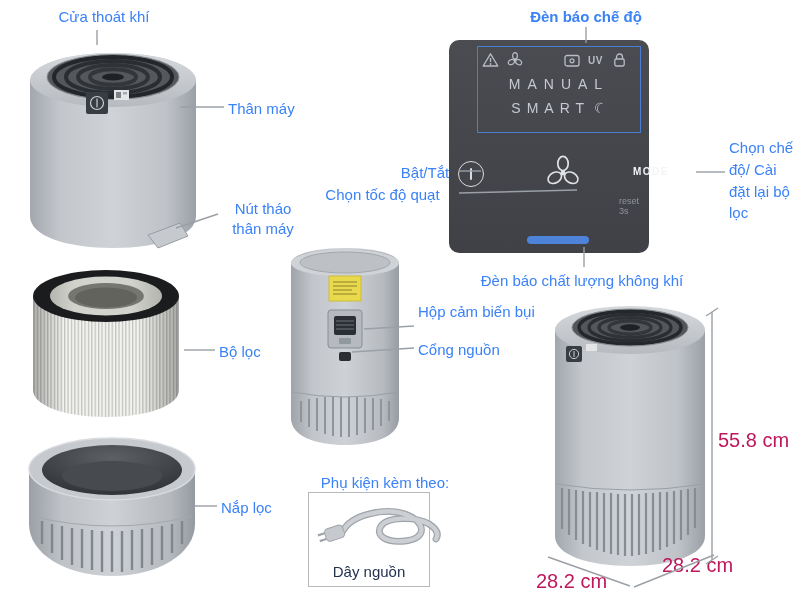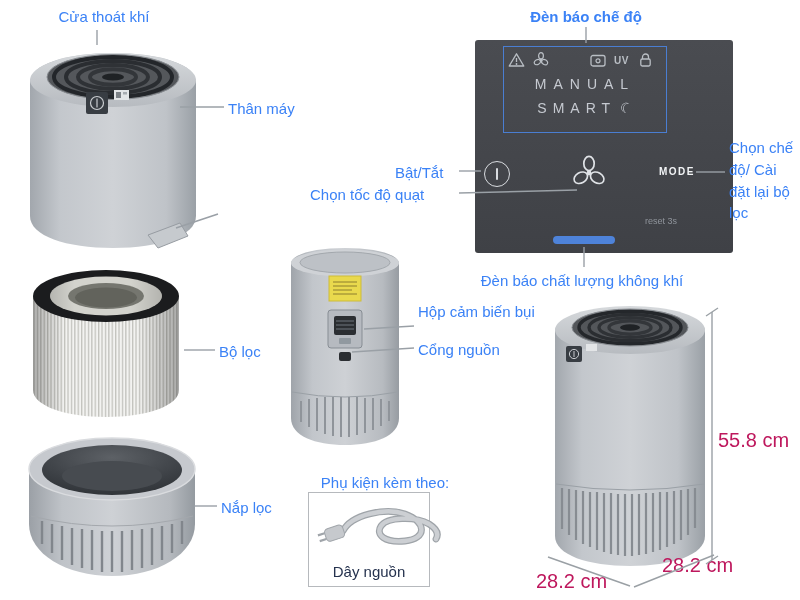--- a/index.html
+++ b/index.html
@@ -1,25 +1,25 @@
 <!DOCTYPE html>
 <html><head>
 <meta charset="utf-8">
 <style>
   * { box-sizing: border-box; margin: 0; padding: 0; }
   body { background: #ffffff; font-family: "Liberation Sans", sans-serif; }
   .stage { position: relative; width: 800px; height: 600px; background: #ffffff; overflow: hidden; }
   .abs { position: absolute; }
   .label { position: absolute; color: #3b82f6; font-size: 15px; line-height: 1.3; }
   .center { text-align: center; }
-  .right { text-align: left; }
+  .right { text-align: center; }
   .dim { position: absolute; color: #be185d; font-size: 20px; }
 
-  .panel { position: absolute; left: 475px; top: 40px; width: 258px; height: 213px;
-           background: linear-gradient(180deg, #4a4c51, #3f4146); border-radius: 3px; }
+  .panel { position: absolute; left: 449px; top: 40px; width: 200px; height: 213px;
+           background: linear-gradient(180deg, #4a4c51, #3f4146); border-radius: 10px; }
   .panel > * { position: absolute; }
   .mode-frame { left: 28px; top: 6px; width: 164px; height: 87px; border: 1.5px solid #4a7ed2; }
   .mword { left: 28px; width: 164px; text-align: center; letter-spacing: 7px;
            color: #c6cad1; font-size: 14px; font-weight: 500; }
   .smart-row { display: flex; justify-content: center; align-items: center; gap: 4px; letter-spacing: 0; }
   .smart-row span { position: static; }
   .smart-word { letter-spacing: 6px; }
   .moon { font-size: 14px; transform: rotate(18deg); color: #c6cad1; }
   .power-btn { width: 26px; height: 26px; border: 1.6px solid #d9dce0; border-radius: 50%; }
   .pbar { position: absolute; left: 10.6px; top: 5.5px; width: 2.2px; height: 12px;
@@ -121,21 +121,21 @@
         <g transform="rotate(120 18 18)">
             <ellipse cx="18" cy="8.5" rx="5.2" ry="7.2"></ellipse>
           </g>
         <g transform="rotate(240 18 18)">
             <ellipse cx="18" cy="8.5" rx="5.2" ry="7.2"></ellipse>
           </g>
       </g>
       <circle cx="18" cy="18" r="2.4" fill="#e0e3e7"></circle>
     </svg>
     <div class="mode-btn" style="left:184px; top:126px;">MODE</div>
-    <div class="reset-hint" style="left:170px; top:156px;margin-top:20px;">reset 3s</div>
+    <div class="reset-hint" style="left:170px; top:156px;">reset 3s</div>
     <div class="quality-bar" style="left:78px; top:196px;"></div>
   </div>
 
   <svg class="abs" style="left:30px; top:264px;" width="152" height="160" viewBox="0 0 152 160">
     <defs>
       <pattern id="fl-pleats" width="3.4" height="6" patternUnits="userSpaceOnUse">
         <rect width="3.4" height="6" fill="#f3f3f1"></rect>
         <rect width="1.3" height="6" fill="#c2c2bd"></rect>
       </pattern>
       <linearGradient id="fl-shade" x1="0" y1="0" x2="1" y2="0">
@@ -304,20 +304,21 @@
         <rect x="10" y="31.5" width="19" height="13" rx="4" fill="#c6c9cd" stroke="#a0a5aa" stroke-width="1"></rect>
         <line x1="3" y1="35" x2="10" y2="35" stroke="#a0a5aa" stroke-width="2.2"></line>
         <line x1="3" y1="41" x2="10" y2="41" stroke="#a0a5aa" stroke-width="2.2"></line>
       </g>
     </svg>
     <div class="acc-label">Dây nguồn</div>
   </div>
 
   <div class="label center" style="left:48px; top:7px; width:112px;">Cửa thoát khí</div>
   <div class="label" style="left:228px; top:99px; white-space:nowrap;">Thân máy</div>
+  <div class="label center" style="left:222px; top:199px; width:82px;">Nút tháo thân máy</div>
   <div class="label center" style="left:502px; top:7px; width:168px;font-weight:bold;">Đèn báo chế độ</div>
   <div class="label right" style="left:395px; top:163px; width:60px;">Bật/Tắt</div>
   <div class="label right" style="left:310px; top:185px; width:145px;">Chọn tốc độ quạt</div>
   <div class="label" style="left:729px; top:137px; width:72px; line-height:1.45;">Chọn chế độ/ Cài đặt lại bộ lọc</div>
   <div class="label center" style="left:452px; top:271px; width:260px;">Đèn báo chất lượng không khí</div>
   <div class="label" style="left:219px; top:342px; white-space:nowrap;">Bộ lọc</div>
   <div class="label" style="left:418px; top:302px; white-space:nowrap;">Hộp cảm biến bụi</div>
   <div class="label" style="left:418px; top:340px; white-space:nowrap;">Cổng nguồn</div>
   <div class="label" style="left:221px; top:498px; white-space:nowrap;">Nắp lọc</div>
   <div class="label center" style="left:306px; top:473px; width:158px;">Phụ kiện kèm theo:</div>

